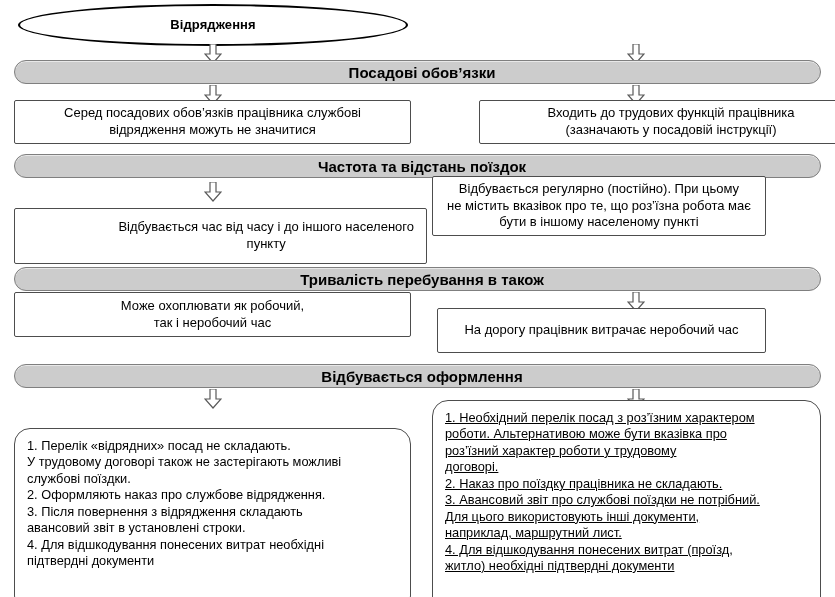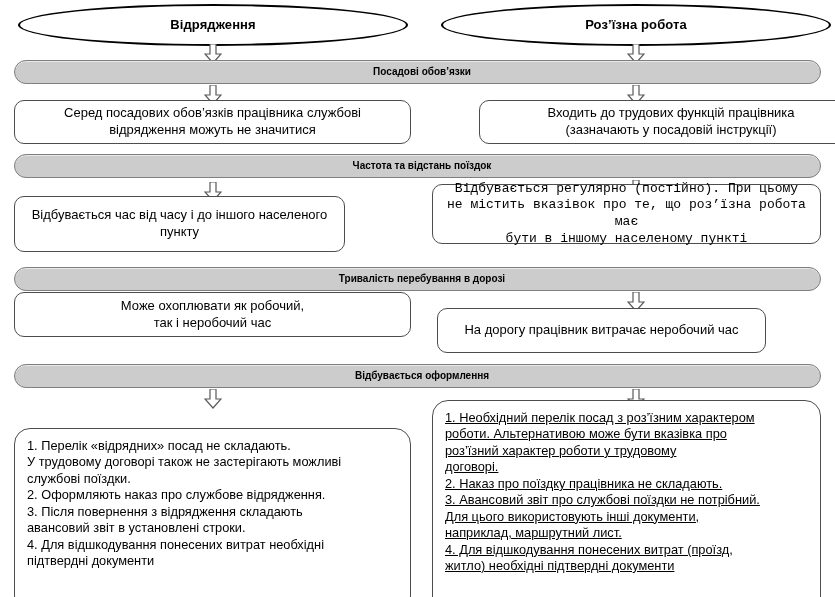--- a/index.html
+++ b/index.html
@@ -53,34 +53,34 @@
     box-sizing: border-box;
     background: #cccccc;
     border: 1px solid #7f7f7f;
     border-radius: 12px;
     display: flex;
     align-items: center;
     justify-content: center;
     box-shadow: inset 0 1px 0 rgba(255,255,255,0.55);
   }
   .section-bar .bar-label {
-    font-size: 10px;
+    font-size: 15px;
     font-weight: bold;
     line-height: 1;
     color: #000000;
     padding-left: 9px;
   }
 
   
   .box {
     position: absolute;
     box-sizing: border-box;
     background: #ffffff;
     border: 1px solid #4d4d4d;
-    border-radius: 10px;
+    border-radius: 2px;
     display: flex;
     align-items: center;
     justify-content: center;
     padding: 6px 12px;
   }
   .box .box-text {
     font-size: 13px;
     line-height: 1.28;
     text-align: center;
     white-space: pre-line;
@@ -106,23 +106,20 @@
   .arrow svg { display: block; width: 18px; height: 20px; }
 </style>
 </head>
 <body>
 
 <div id="diagram">
 
   <div class="ellipse left">
     <span class="ell-label">Відрядження</span>
   </div>
-  <div class="ellipse right">
-    <span class="ell-label">Роз’їзна робота</span>
-  </div>
 
   <div class="arrow" style="left:204px; top:44px;">
     <svg viewBox="0 0 18 20">
         <polygon points="6,0 12,0 12,10 17,10 9,19 1,10 6,10" fill="#ffffff" stroke="#595959" stroke-width="1.2"></polygon>
       </svg>
   </div>
   <div class="arrow" style="left:627px; top:44px;">
     <svg viewBox="0 0 18 20">
         <polygon points="6,0 12,0 12,10 17,10 9,19 1,10 6,10" fill="#ffffff" stroke="#595959" stroke-width="1.2"></polygon>
       </svg>
@@ -160,32 +157,32 @@
     <svg viewBox="0 0 18 20">
         <polygon points="6,0 12,0 12,10 17,10 9,19 1,10 6,10" fill="#ffffff" stroke="#595959" stroke-width="1.2"></polygon>
       </svg>
   </div>
   <div class="arrow" style="left:627px; top:180px;">
     <svg viewBox="0 0 18 20">
         <polygon points="6,0 12,0 12,10 17,10 9,19 1,10 6,10" fill="#ffffff" stroke="#595959" stroke-width="1.2"></polygon>
       </svg>
   </div>
 
-  <div class="box" style="left:14px; top:196px; width:331px; height:56px;">
+  <div class="box" style="left:14px; top:208px; width:413px; height:56px;justify-content:flex-end;">
     <span class="box-text">Відбувається час від часу і до іншого населеного
 пункту</span>
   </div>
-  <div class="box" style="left:432px; top:184px; width:389px; height:60px;font-family:Liberation Mono, monospace;">
+  <div class="box" style="left:432px; top:176px; width:334px; height:60px;">
     <span class="box-text">Відбувається регулярно (постійно). При цьому
 не містить вказівок про те, що роз’їзна робота має
 бути в іншому населеному пункті</span>
   </div>
 
   <div class="section-bar" style="top:267px;">
-    <span class="bar-label">Тривалість перебування в дорозі</span>
+    <span class="bar-label">Тривалість перебування в також</span>
   </div>
 
   <div class="arrow" style="left:204px; top:292px;">
     <svg viewBox="0 0 18 20">
         <polygon points="6,0 12,0 12,10 17,10 9,19 1,10 6,10" fill="#ffffff" stroke="#595959" stroke-width="1.2"></polygon>
       </svg>
   </div>
   <div class="arrow" style="left:627px; top:292px;">
     <svg viewBox="0 0 18 20">
         <polygon points="6,0 12,0 12,10 17,10 9,19 1,10 6,10" fill="#ffffff" stroke="#595959" stroke-width="1.2"></polygon>

